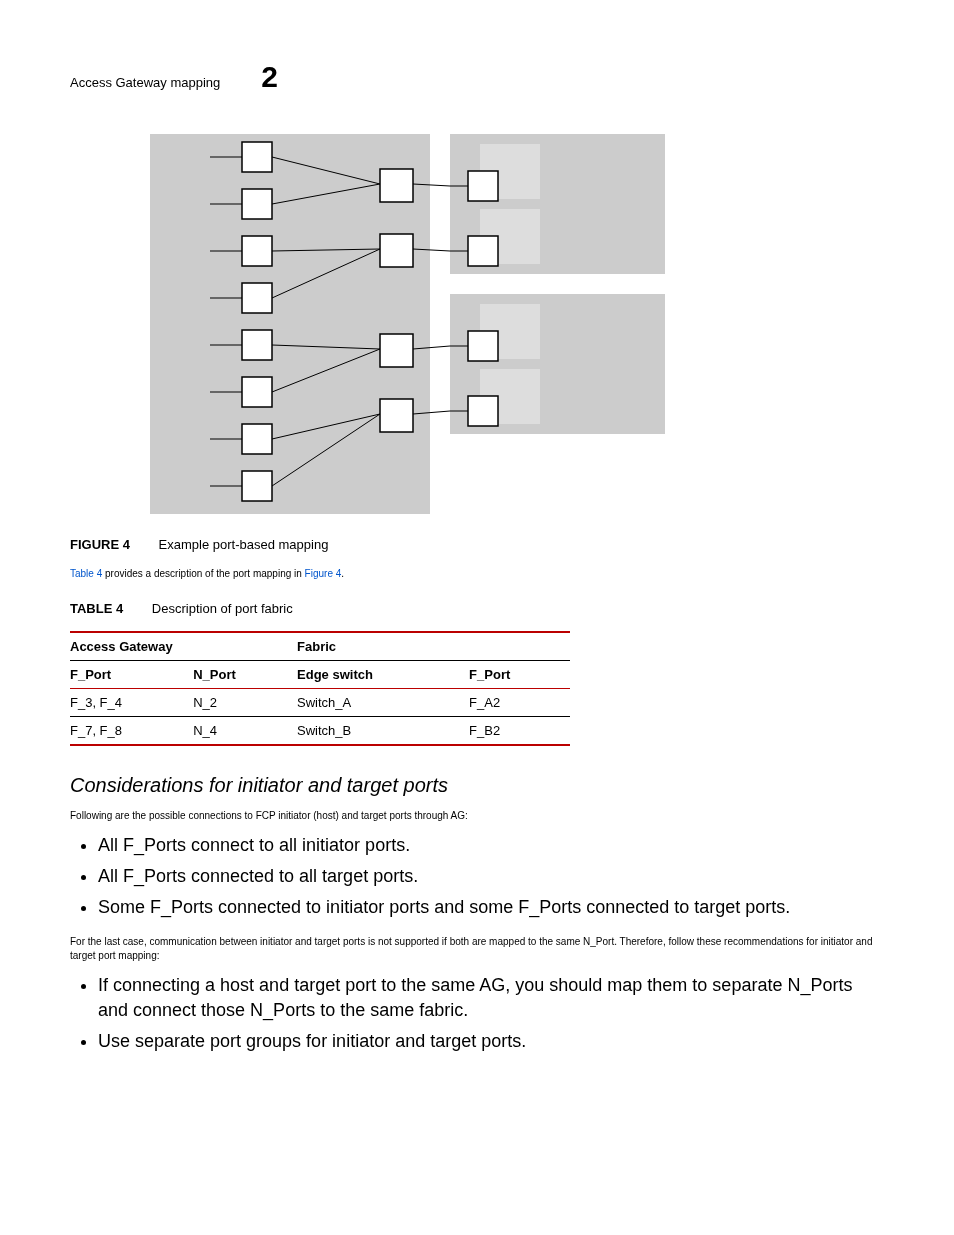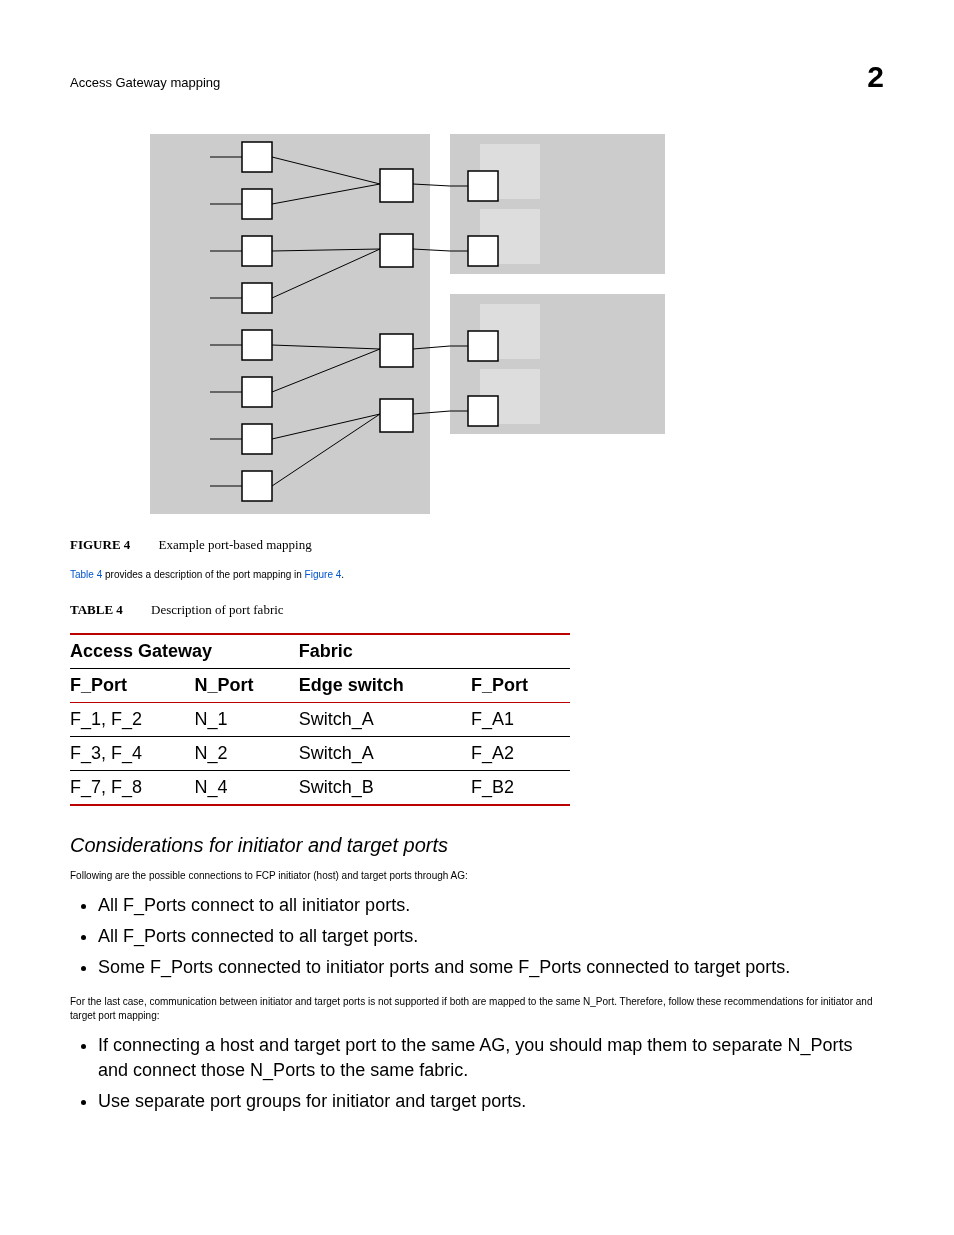--- a/index.html
+++ b/index.html
@@ -7,48 +7,47 @@
     padding: 60px 70px 60px 70px;
     font-family: Arial, Helvetica, sans-serif;
     font-size: 14px;
     color: #000;
     background: #fff;
     width: 954px;
     box-sizing: border-box;
   }
   .header {
     display: flex;
-    justify-content: space-between;
+    justify-content: flex-start;
     align-items: baseline;
     gap: 41px;
     margin-bottom: 40px;
   }
   .header-text {
     font-size: 13px;
   }
   .header-num {
     font-size: 30px;
     font-weight: bold;
   }
   .figure-block {
     margin: 0 0 20px 80px;
   }
   .caption {
     margin: 20px 0 15px 0;
     font-size: 13px;
-    font-family: Liberation Serif, serif;
   }
   .caption b { font-weight: bold; }
   .caption .cap-title { margin-left: 25px; }
   .para { margin: 10px 0; font-size: 10px; line-height: 1.4; }
   .link { color: #0055cc; }
   table.port-map {
     border-collapse: collapse;
     width: 500px;
-    font-size: 18px;
+    font-size: 13px;
     margin-top: 6px;
   }
   table.port-map th, table.port-map td {
     text-align: left;
     padding: 6px 8px 6px 0;
   }
   table.port-map .grp-row th {
     border-top: 2px solid #b00;
     border-bottom: 1px solid #000;
     font-weight: bold;
@@ -189,26 +188,20 @@
     </tr>
     <tr class="hdr-row">
       <th>F_Port</th>
       <th>N_Port</th>
       <th>Edge switch</th>
       <th>F_Port</th>
     </tr>
   </thead>
   <tbody id="table-body">
       <tr>
-        <td>F_1, F_2</td>
-        <td>N_1</td>
-        <td>Switch_A</td>
-        <td>F_A1</td>
-      </tr>
-      <tr>
         <td>F_3, F_4</td>
         <td>N_2</td>
         <td>Switch_A</td>
         <td>F_A2</td>
       </tr>
       <tr>
         <td>F_7, F_8</td>
         <td>N_4</td>
         <td>Switch_B</td>
         <td>F_B2</td>

